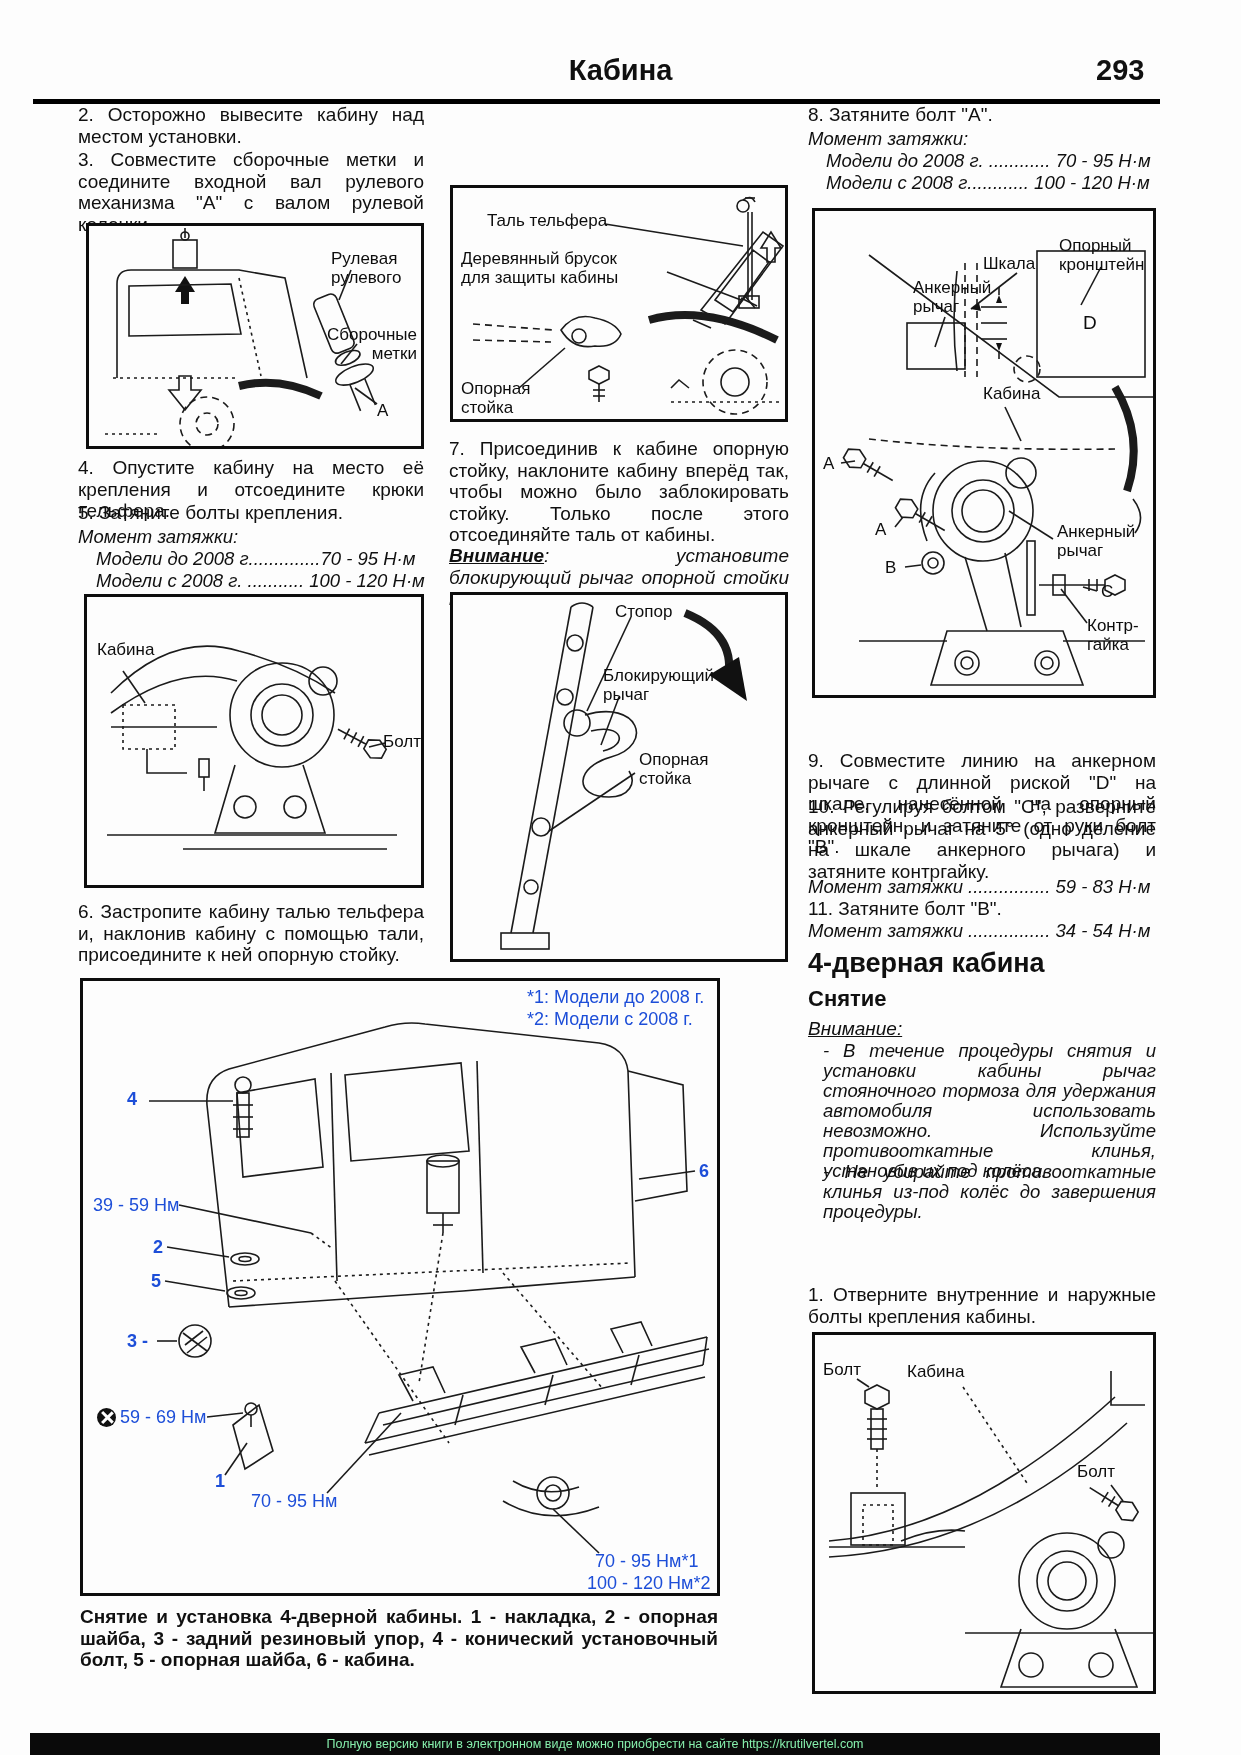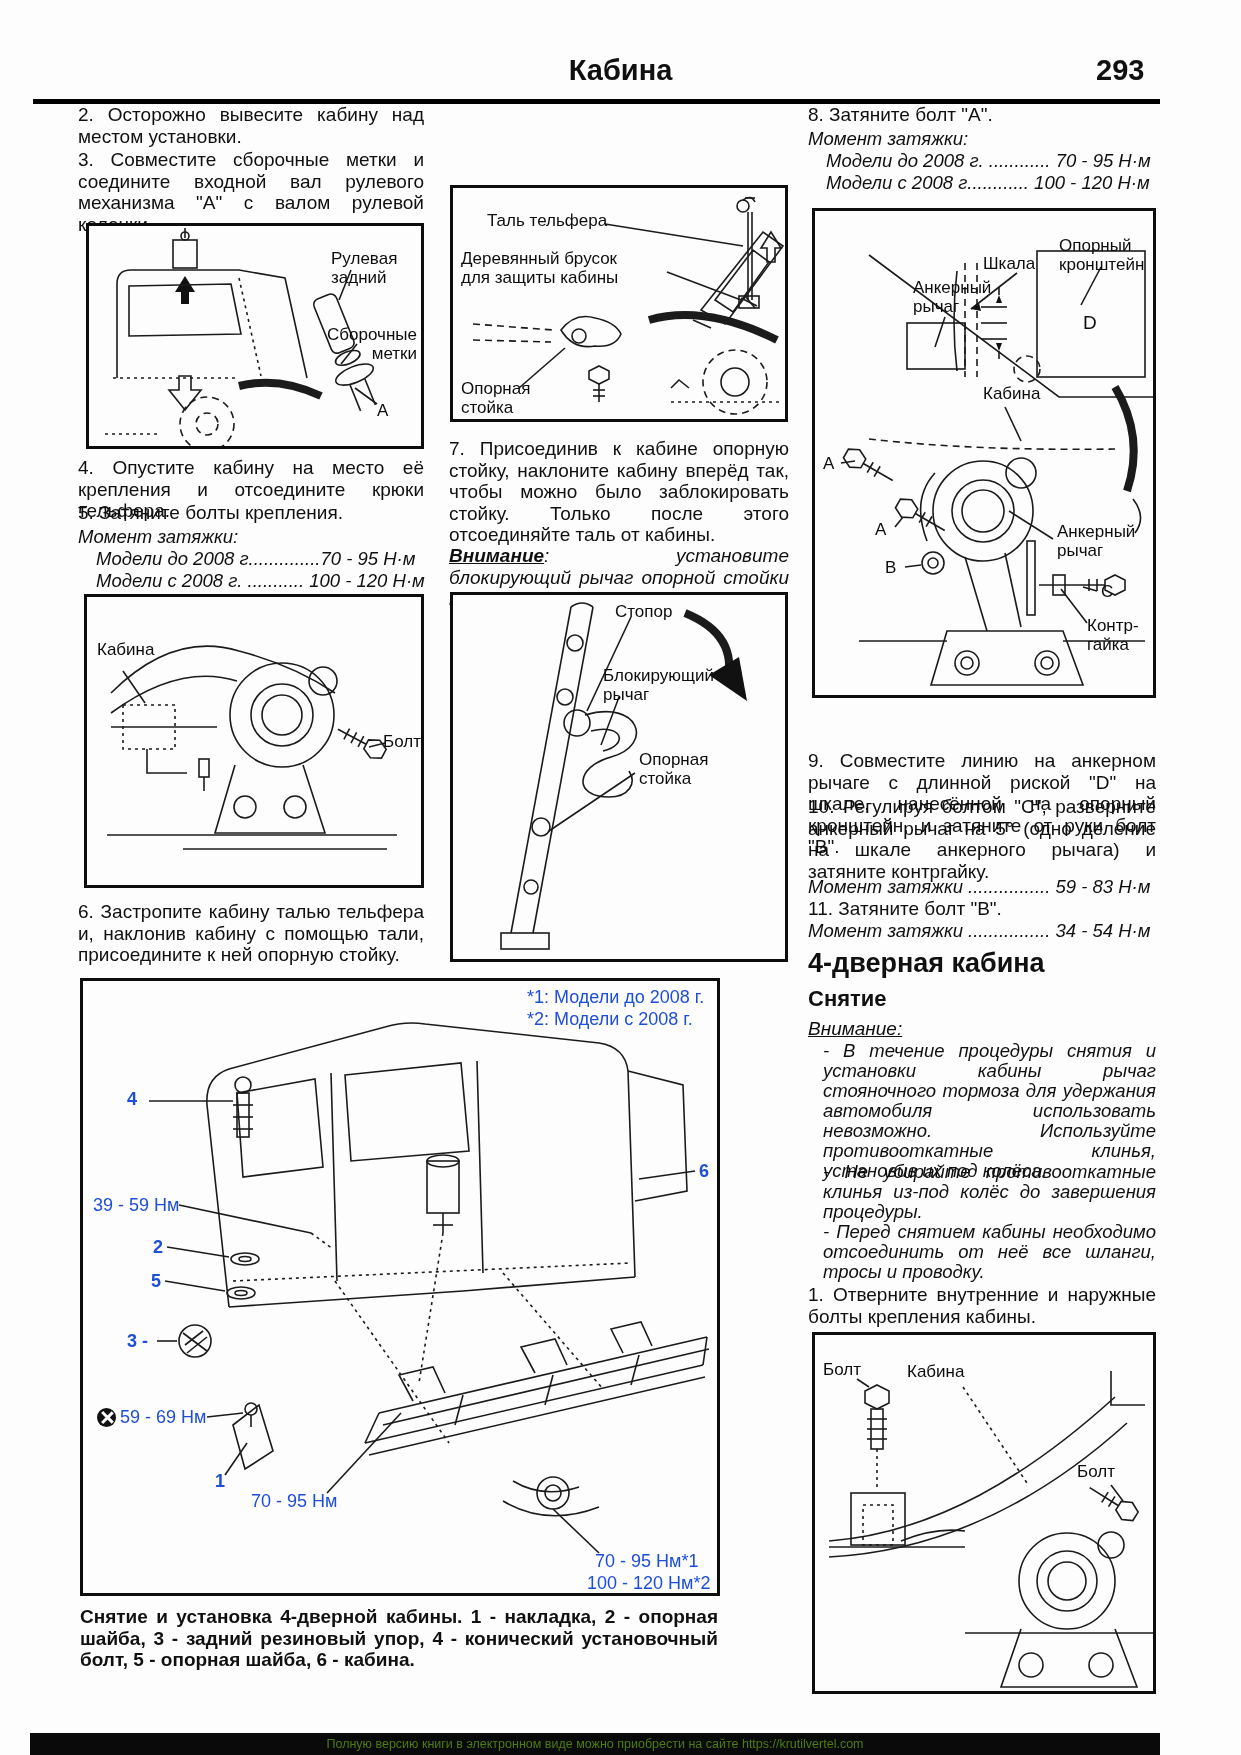--- a/index.html
+++ b/index.html
@@ -15,21 +15,21 @@
   .figure svg{position:absolute;left:0;top:0;}
   .flabel{position:absolute;font-size:17px;line-height:1.1;color:#0d0d0d;z-index:3;}
   .stroke, .figure path, .figure line, .figure circle, .figure rect, .figure ellipse, .figure polyline, .figure polygon
      {stroke:#1b1b1b;fill:none;stroke-width:1.6;}
   .thick{stroke-width:8px !important;}
   .fillb{fill:#111 !important;stroke:none !important;}
   .dash{stroke-dasharray:7 5;}
   .dashf{stroke-dasharray:3 4;}
   .hdr-rule{position:absolute;left:33px;top:99px;width:1127px;height:5px;background:#000;}
   .footer-bar{position:absolute;left:30px;top:1733px;width:1130px;height:22px;background:#0a0a0a;
-              color:#4d7c0f;font-size:12.5px;line-height:22px;text-align:center;}
+              color:#86efac;font-size:12.5px;line-height:22px;text-align:center;}
   .callout{position:absolute;font-size:18px;color:#1d4ed8;z-index:3;white-space:nowrap;}
   .xcirc{display:inline-block;width:19px;height:19px;border-radius:50%;background:#111;position:relative;
          vertical-align:-4px;margin-right:4px;}
   .xcirc:before,.xcirc:after{content:"";position:absolute;left:9px;top:2px;width:2.5px;height:15px;background:#fff;}
   .xcirc:before{transform:rotate(45deg);}
   .xcirc:after{transform:rotate(-45deg);}
 </style>
 </head>
 <body>
 
@@ -69,21 +69,21 @@
         <ellipse cx="258" cy="132" rx="13" ry="6"></ellipse>
         <ellipse cx="258" cy="150" rx="20" ry="8"></ellipse>
         <line x1="250" y1="158" x2="250" y2="186"></line>
         <line x1="266" y1="158" x2="266" y2="186"></line>
       </g>
 
       <line x1="262" y1="44" x2="250" y2="74"></line>
       <line x1="268" y1="118" x2="252" y2="138"></line>
       <line x1="288" y1="178" x2="266" y2="162"></line>
     </svg>
-    <div class="flabel" style="left:242px;top:24px;width:82px;">Рулевая задний</div>
+    <div class="flabel" style="left:242px;top:24px;width:82px;">Рулевая рулевого</div>
     <div class="flabel" style="left:238px;top:100px;width:90px;text-align:right;">Сборочные метки</div>
     <div class="flabel" style="left:288px;top:176px;">А</div>
   </div>
 
   <p class="abs body-text" style="left:78px;top:457px;width:346px;">4. Опустите кабину на место её крепления и отсоедините крюки тельфера.</p>
   <p class="abs body-text" style="left:78px;top:502px;width:346px;">5. Затяните болты крепления.</p>
   <div class="abs torq" style="left:78px;top:526px;">Момент затяжки:</div>
   <div class="abs torq" style="left:96px;top:548px;">Модели до 2008 г..............70 - 95 Н·м</div>
   <div class="abs torq" style="left:96px;top:570px;">Модели с 2008 г. ........... 100 - 120 Н·м</div>
 
@@ -303,21 +303,20 @@
   <div class="abs torq" style="left:808px;top:876px;">Момент затяжки ................ 59 - 83 Н·м</div>
   <p class="abs body-text" style="left:808px;top:898px;width:348px;">11. Затяните болт "В".</p>
   <div class="abs torq" style="left:808px;top:920px;">Момент затяжки ................ 34 - 54 Н·м</div>
 
   <div class="abs b" style="left:808px;top:948px;font-size:27px;">4-дверная кабина</div>
   <div class="abs b" style="left:808px;top:986px;font-size:22px;">Снятие</div>
 
   <div class="abs it u" style="left:808px;top:1018px;font-size:19px;">Внимание:</div>
   <p class="abs body-text it" style="left:823px;top:1041px;width:333px;font-size:18.5px;line-height:20px;">- В течение процедуры снятия и установки кабины рычаг стояночного тормоза для удержания автомобиля использовать невозможно. Используйте противооткатные клинья, установив их под колёса.</p>
   <p class="abs body-text it" style="left:823px;top:1162px;width:333px;font-size:18.5px;line-height:20px;">- Не убирайте противооткатные клинья из-под колёс до завершения процедуры.</p>
-  <p class="abs body-text it" style="left:823px;top:1222px;width:333px;font-size:18.5px;line-height:20px;">- Перед снятием кабины необходимо отсоединить от неё все шланги, тросы и проводку.</p>
   <p class="abs body-text" style="left:808px;top:1284px;width:348px;">1. Отверните внутренние и наружные болты крепления кабины.</p>
 
   <div class="figure" style="left:812px;top:1332px;width:338px;height:356px;">
     <svg width="338" height="356" viewBox="0 0 338 356">
 
       <polygon points="62,50 74,56 74,68 62,74 50,68 50,56"></polygon>
       <rect x="56" y="74" width="12" height="40"></rect>
       <line x1="52" y1="84" x2="72" y2="84"></line>
       <line x1="52" y1="94" x2="72" y2="94"></line>
       <line x1="52" y1="104" x2="72" y2="104"></line>

